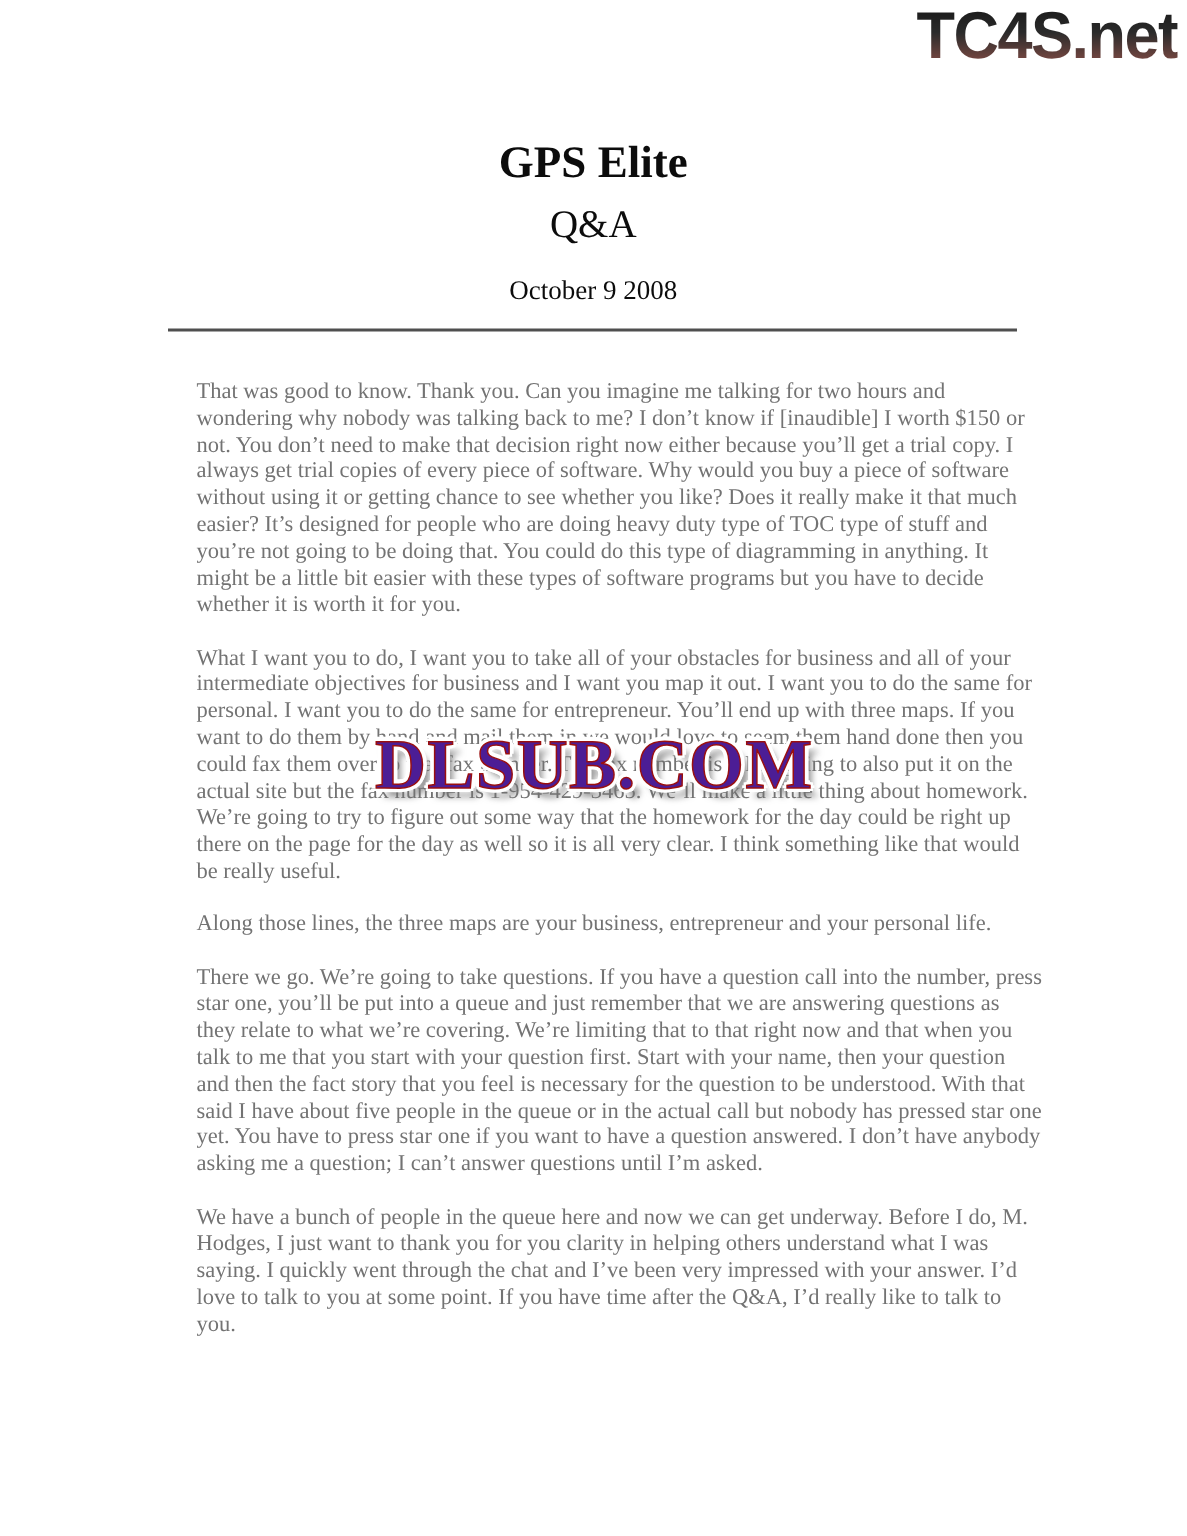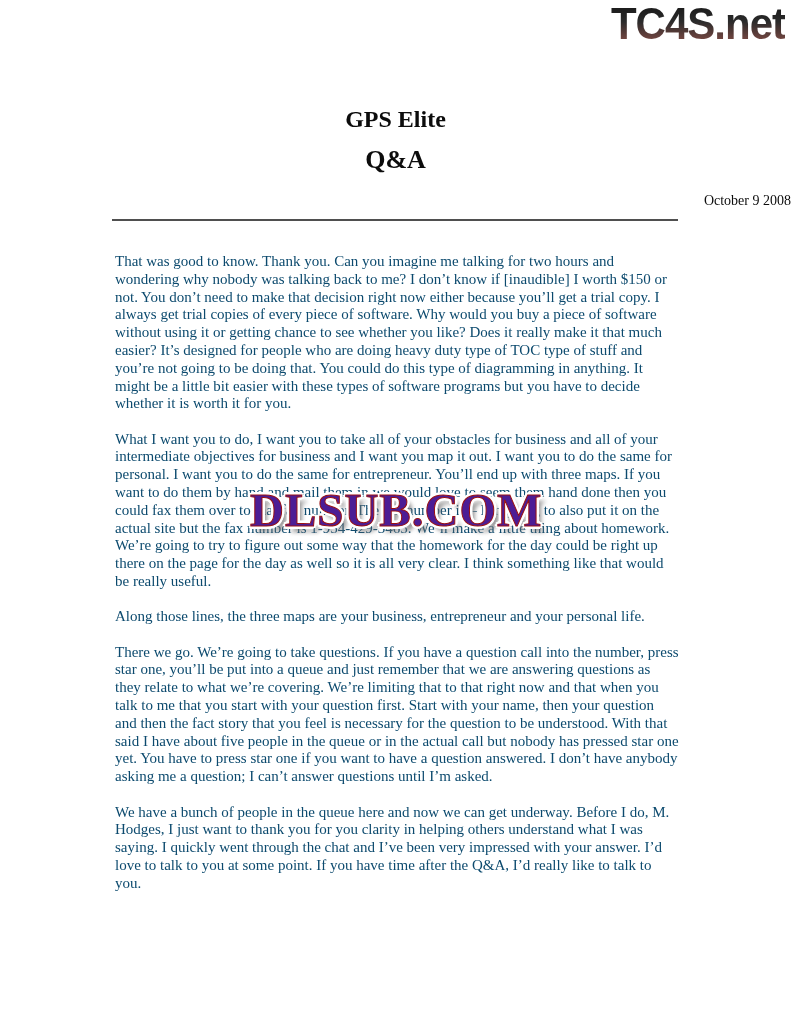--- a/index.html
+++ b/index.html
@@ -37,57 +37,56 @@
   
   .title-block {
     position: absolute;
     top: 92px;
     left: 0;
     width: 100%;
     text-align: center;
     color: #0c0c0c;
   }
   .doc-title {
-    font-size: 24px;
+    font-size: 30px;
     font-weight: bold;
     line-height: 1.1;
-    margin: 14px;
+    margin: 0;
   }
   .doc-subtitle {
     font-size: 26px;
-    font-weight: bold;
+    font-weight: normal;
     line-height: 1.1;
     margin: 11px 0 0 0;
   }
   .doc-date {
-    font-size: 14px;
+    font-size: 18px;
     font-weight: normal;
     margin: 18px 0 0 0;
-    text-align: right;
   }
 
   
   .divider {
     position: absolute;
     top: 219px;
     left: 112px;
     width: 566px;
     height: 0;
     border-top: 2px solid #4f4f4f;
   }
 
   
   .content {
     position: absolute;
     top: 253px;
-    left: 115px;
+    left: 131px;
     width: 564px;
     font-size: 15px;
     line-height: 17.8px;
-    color: #0c4a6e;
+    color: #737373;
     text-align: left;
   }
   .content p {
     margin: 0 0 17.5px 0;
   }
 
   
   .watermark {
     position: absolute;
     top: 483px;

